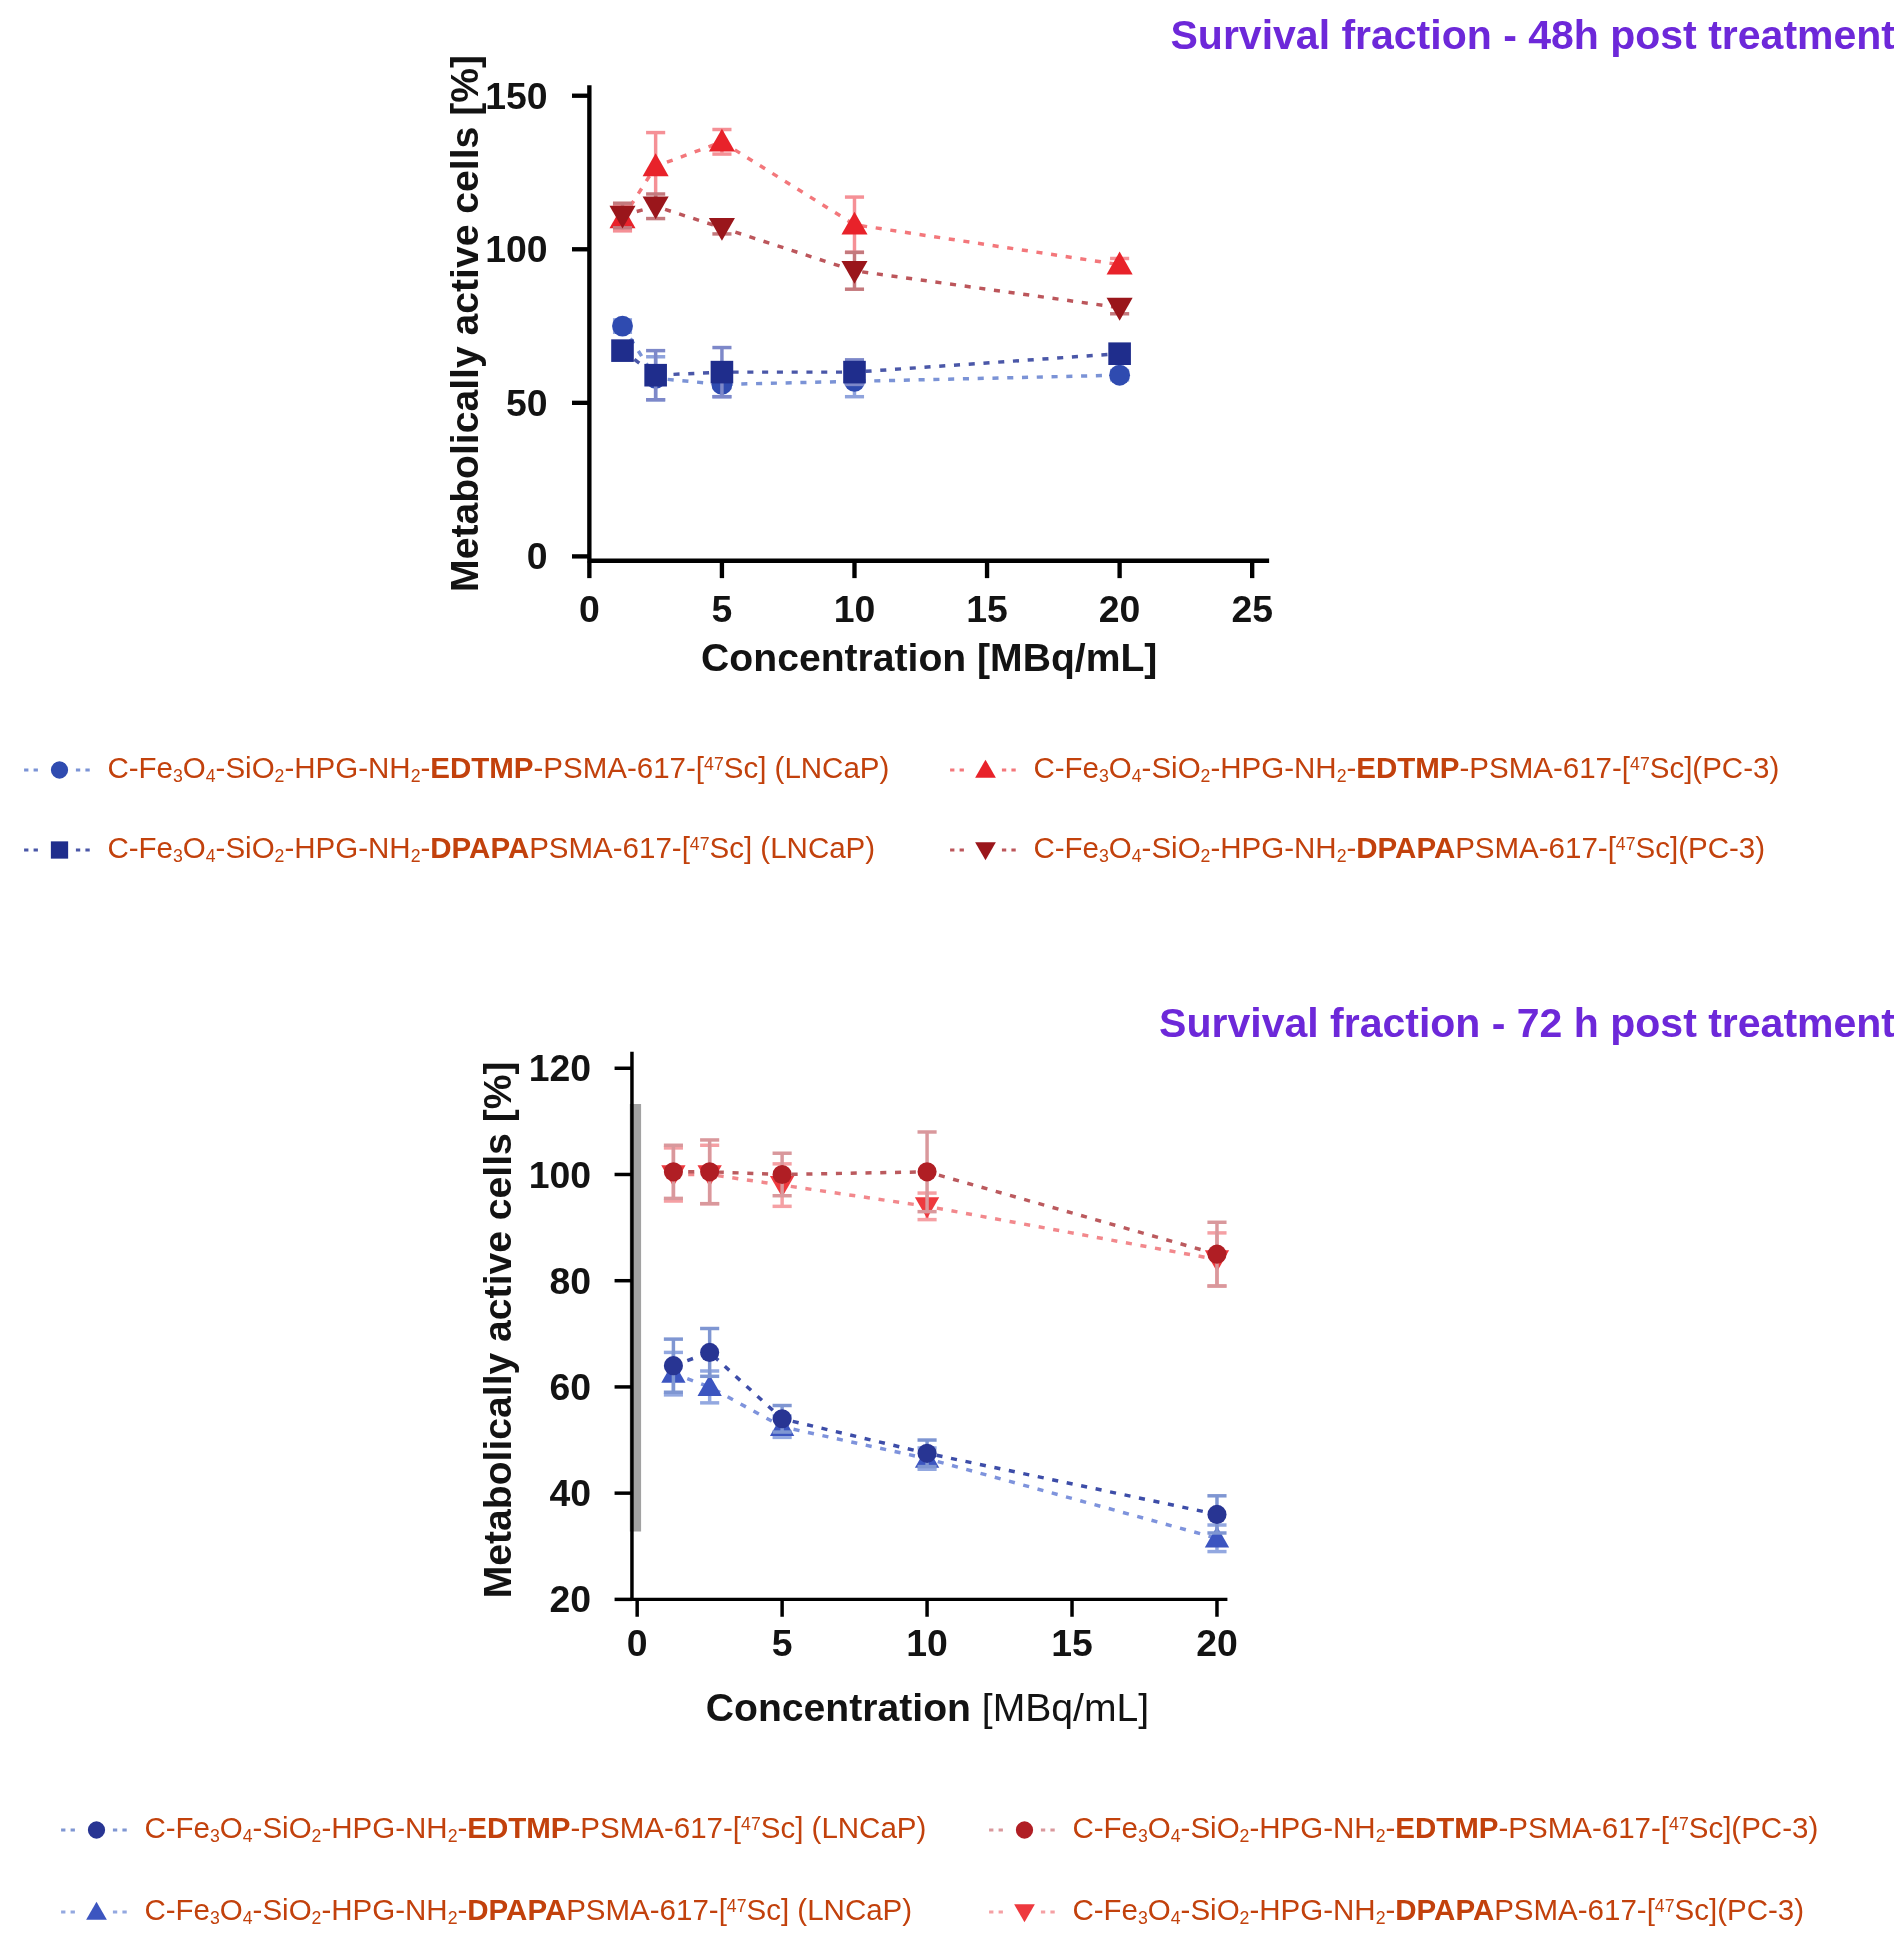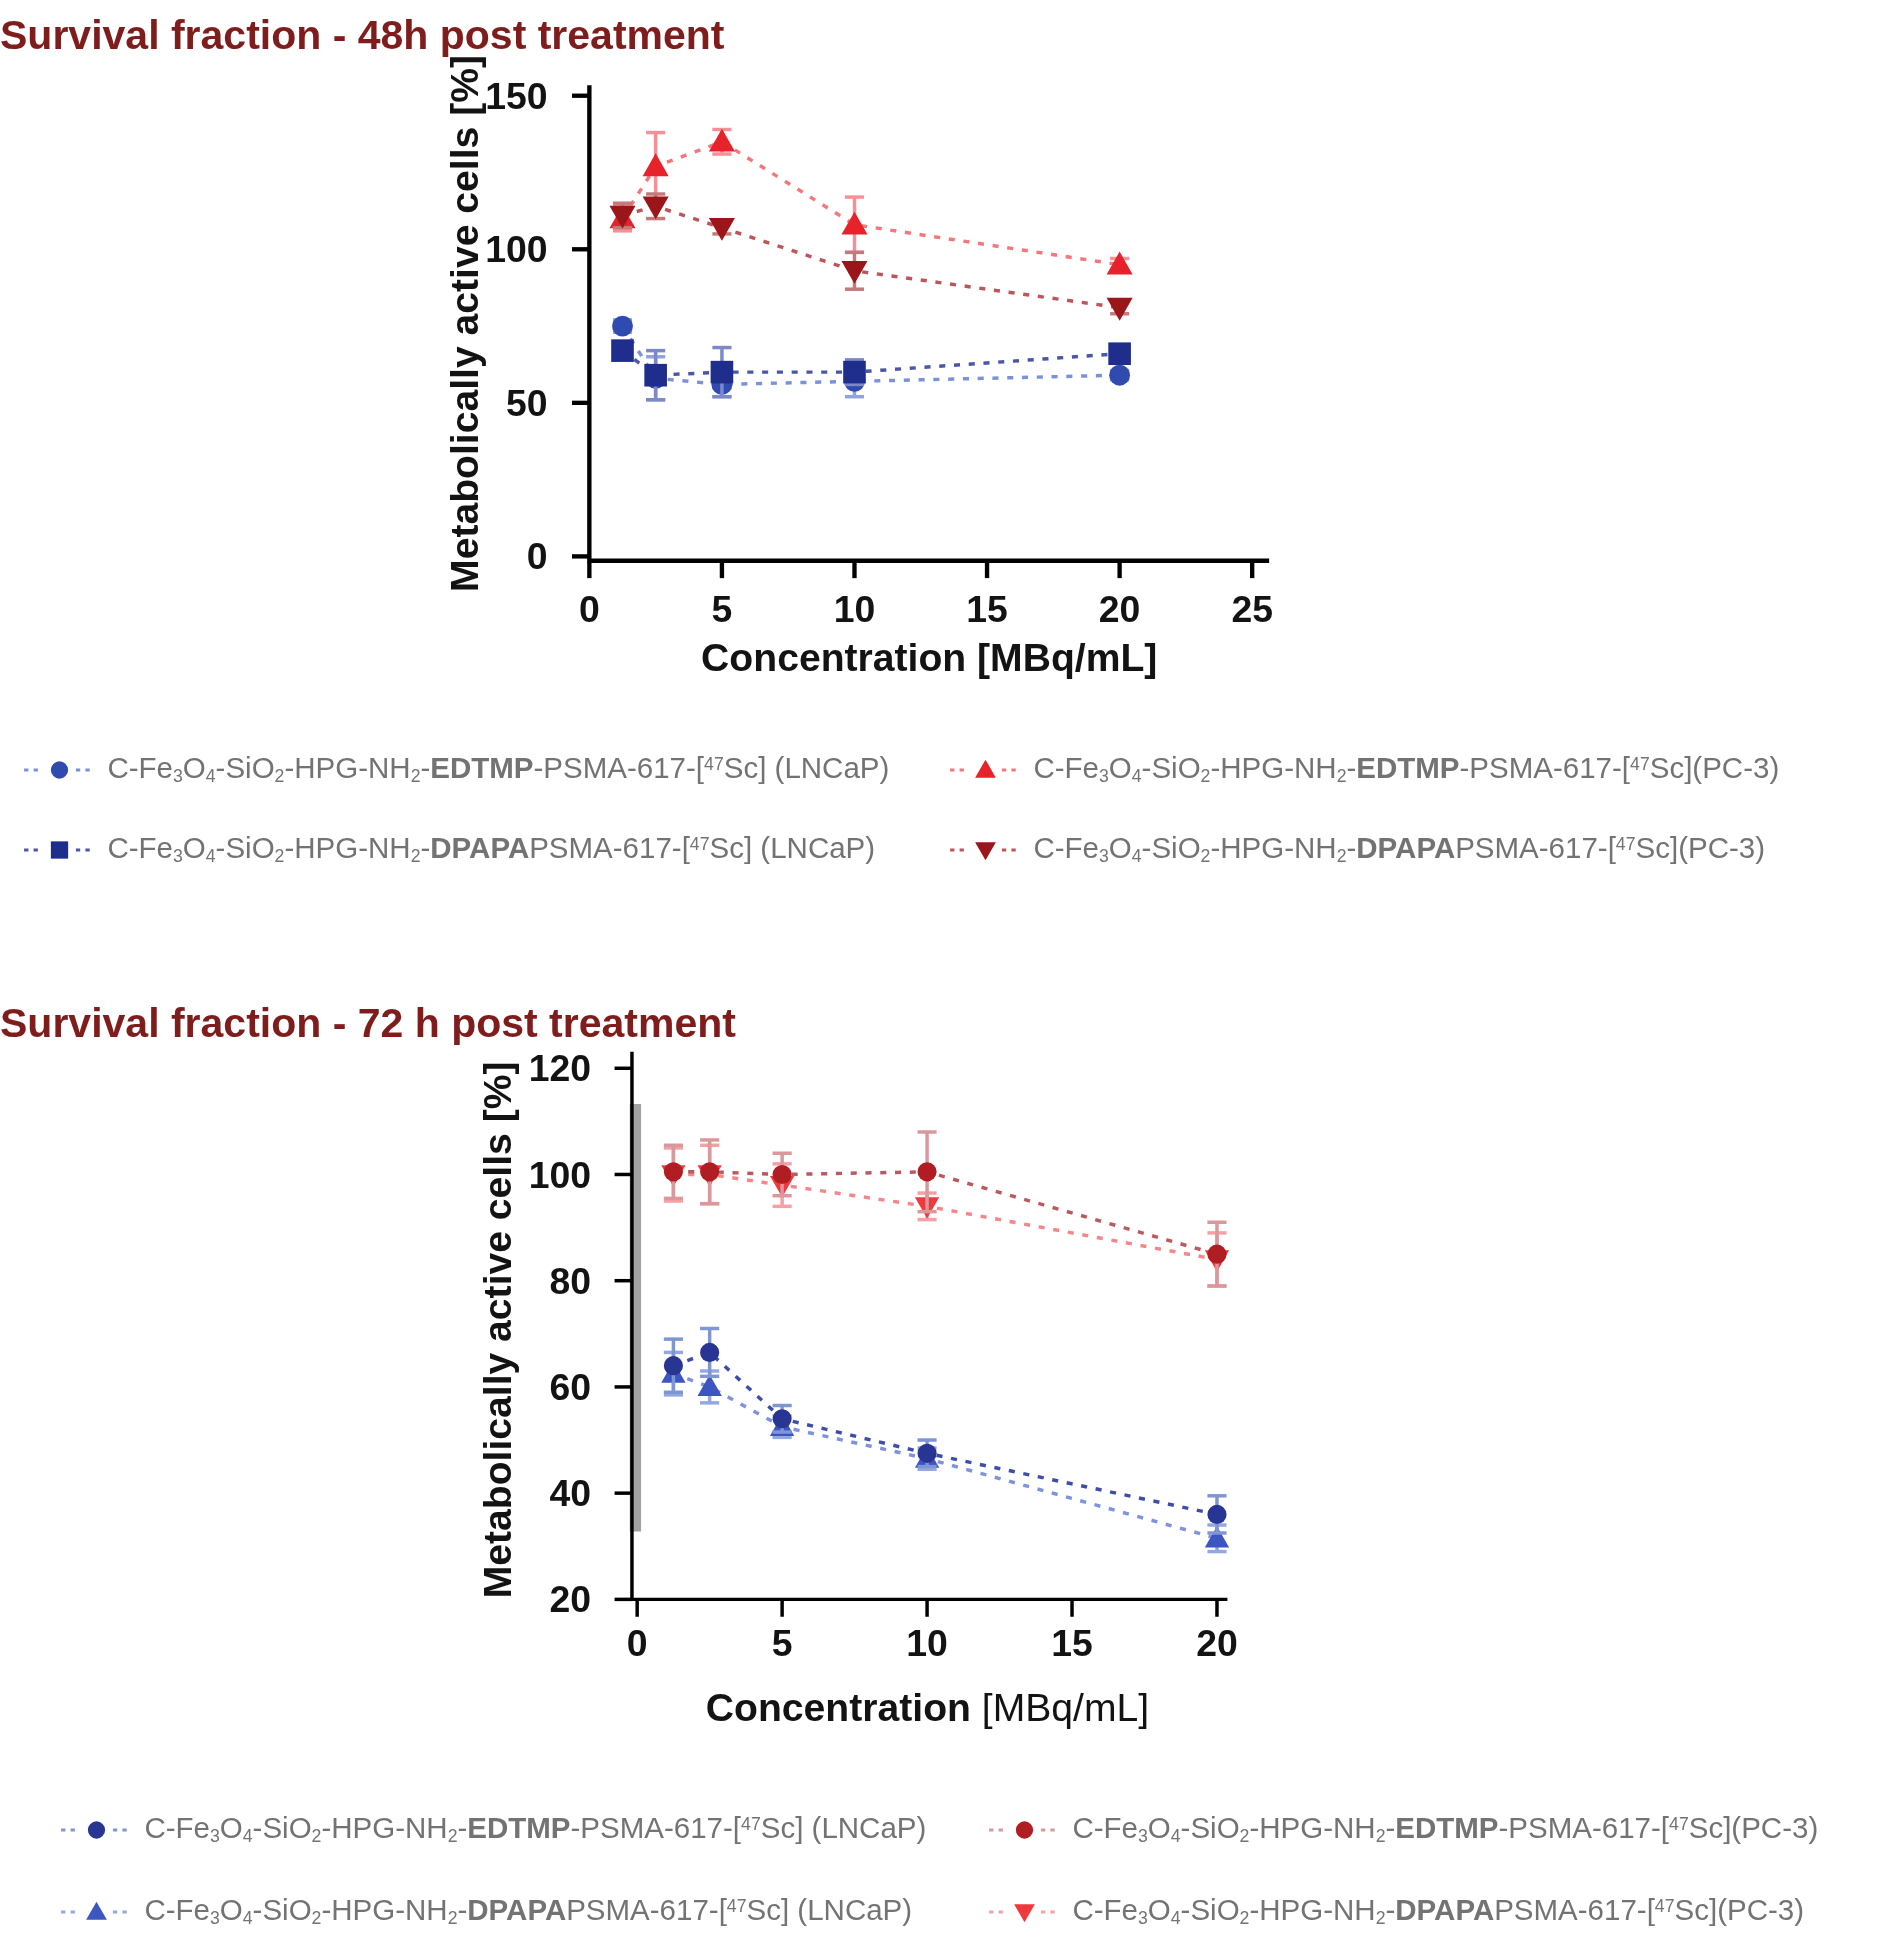--- a/index.html
+++ b/index.html
@@ -8,39 +8,39 @@
     width:1895px;height:1958px;
     background:#ffffff;
     font-family:"Liberation Sans", sans-serif;
     overflow:hidden;
   }
   .chart-svg{position:absolute;left:0;display:block}
   #chart0{top:0}
   #chart1{top:956px}
   .chart-title{
     position:absolute;left:0;width:1895px;
-    text-align:left;
-    font-size:41px;font-weight:700;color:#7f1d1d;
+    text-align:right;
+    font-size:41px;font-weight:700;color:#6d28d9;
   }
   #title0{top:12px}
   #title1{top:1000px}
   svg text{font-family:"Liberation Sans", sans-serif}
   .tick-label{font-size:43px;font-weight:700;fill:#131313}
   .ax-label{font-size:45px;font-weight:700;fill:#131313}
   .ax-label .unit-normal{font-weight:400}
   .legend{
     position:absolute;
     display:grid;
     grid-auto-flow:row;
   }
   #legend0{left:22px;top:746px;grid-template-columns:926px auto;row-gap:33px}
   #legend1{left:59px;top:1806px;grid-template-columns:928px auto;row-gap:35px}
   .lg-item{display:flex;align-items:center;gap:10.4px;height:47px}
   .lg-marker{flex:0 0 auto}
-  .lg-text{font-size:29.5px;color:#737373;white-space:nowrap;line-height:1}
+  .lg-text{font-size:29.5px;color:#c2410c;white-space:nowrap;line-height:1}
   .lg-text .b{font-weight:700}
   .lg-text .sub{font-size:60%;vertical-align:-20%}
   .lg-text .sup{font-size:60%;vertical-align:45%}
 </style>
 </head>
 <body>
 
 <div id="title0" class="chart-title">Survival fraction - 48h post treatment</div>
 <svg id="chart0" class="chart-svg" width="1895" height="739" viewBox="0 0 2180 850">
     <g>

